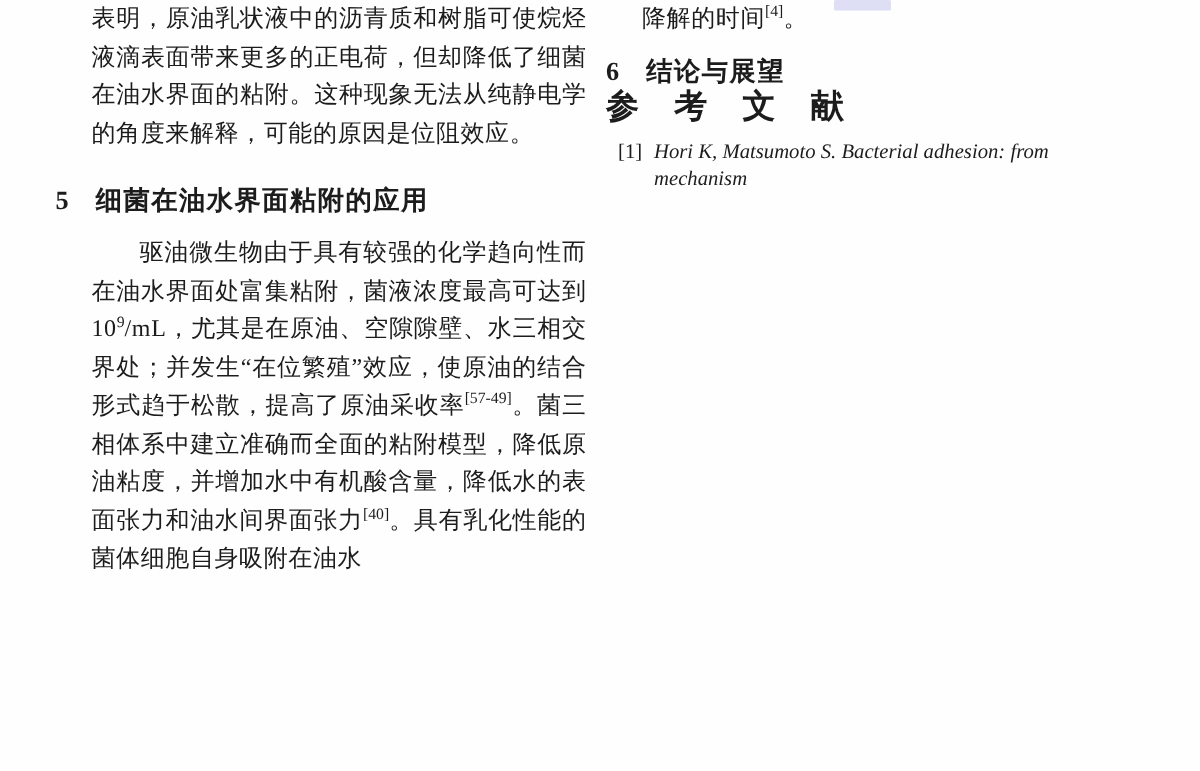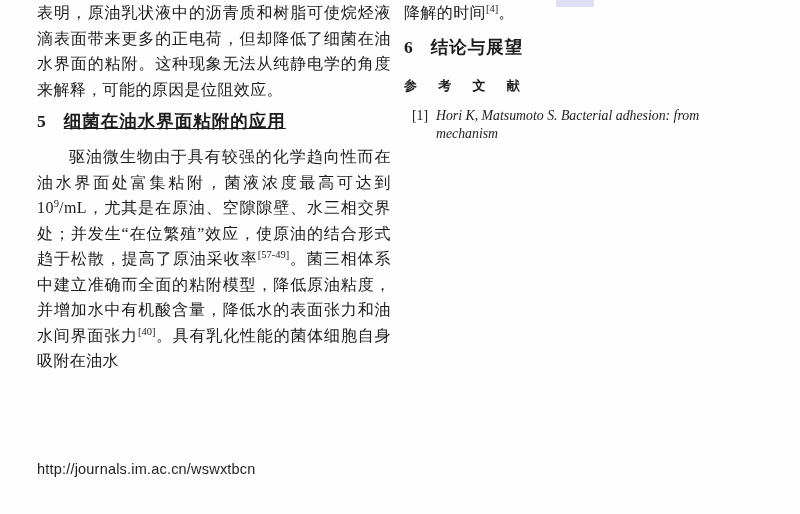--- a/index.html
+++ b/index.html
@@ -17,41 +17,41 @@
     position: absolute;
     top: 0;
   }
   .col-left  { left: 37px;  width: 354px; }
   .col-right { left: 404px; width: 348px; }
   .body {
     font-size: 16px;
     line-height: 25.5px;
     text-align: justify;
     letter-spacing: 0.4px;
+    margin-left: 24px;
   }
   .indent { text-indent: 2em; }
   .noindent { text-indent: 0; }
   sup {
     font-size: 10.5px;
     line-height: 0;
     vertical-align: super;
     letter-spacing: 0;
   }
   h2.sec {
     font-size: 17.5px;
     font-weight: bold;
     line-height: 24px;
     letter-spacing: 1px;
   }
   .sec-num { display: inline-block; margin-right: 17px; }
-  #sec5 { margin-top: 7px; margin-bottom: 11px; text-decoration: underline; }
+  #sec5 { margin-top: 19px; margin-bottom: 11px; }
   #sec6 { margin-top: 9px; }
   .refhead {
-    margin-top: 15px;
-    font-size: 13px;
+    font-size: 22px;
     font-weight: bold;
     letter-spacing: 9px;
     line-height: 24px;
   }
   .ref-item {
     margin-top: 9px;
     display: flex;
     align-items: flex-start;
     font-size: 13.8px;
     line-height: 18px;
@@ -112,15 +112,14 @@
 
     <h3 class="refhead">参 考 文 献</h3>
 
     <div class="ref-item">
       <span class="ref-label">[1]</span>
       <span class="ref-text">Hori K, Matsumoto S. Bacterial adhesion: from mechanism</span>
     </div>
 
   </div>
 
-  <a class="footer-url">http://journals.im.ac.cn/wswxtbcn</a>
 
 </div>
 
 </body></html>

